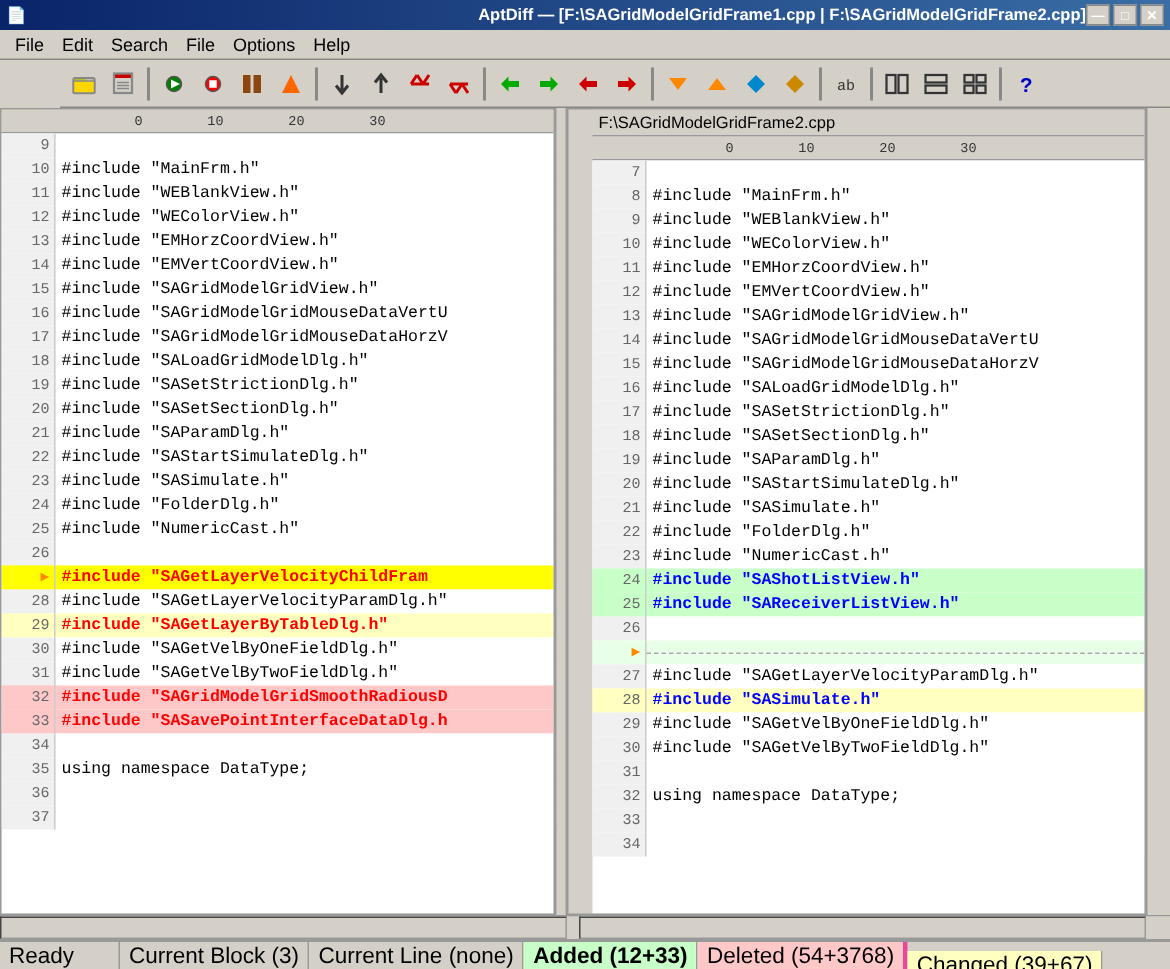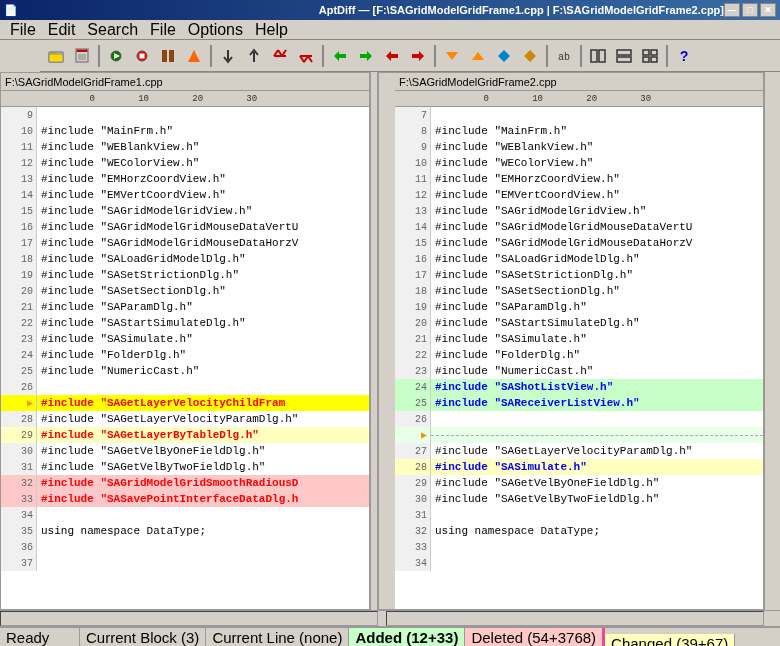--- a/index.html
+++ b/index.html
@@ -37,21 +37,21 @@
 
     
     #menu-bar {
       background: #d4d0c8;
       height: 20px;
       display: flex;
       align-items: center;
       padding: 0 4px;
       border-bottom: 1px solid #888;
       font-family: 'Segoe UI', Tahoma, sans-serif;
-      font-size: 16px;
+      font-size: 12px;
     }
     .menu-item {
       padding: 2px 6px;
       cursor: pointer;
     }
 
     
     #toolbar {
       background: #d4d0c8;
       height: 32px;
@@ -376,23 +376,20 @@
   <div class="tb-btn">
     <svg width="16" height="16">
         <text x="4" y="13" font-size="14" fill="#0000cc" font-weight="bold">?</text>
       </svg>
   </div>
 </div>
 
 <div id="content-area">
 
   <div class="pane" style="border:1px solid #999;">
-    <div class="pane-header">
-      <span>F:\SAGridModelGridFrame1.cpp</span>
-    </div>
 
     <div class="ruler">
       <span style="font-family:'Courier New',monospace;font-size:9px;color:#333;">&nbsp;&nbsp;&nbsp;&nbsp;&nbsp;&nbsp;&nbsp;&nbsp;&nbsp;0&nbsp;&nbsp;&nbsp;&nbsp;&nbsp;&nbsp;&nbsp;&nbsp;10&nbsp;&nbsp;&nbsp;&nbsp;&nbsp;&nbsp;&nbsp;&nbsp;20&nbsp;&nbsp;&nbsp;&nbsp;&nbsp;&nbsp;&nbsp;&nbsp;30</span>
     </div>
 
     <div class="code-area">
       <div class="code-lines">
 
         <div class="code-line line-normal">
             <div class="line-num">9</div>

